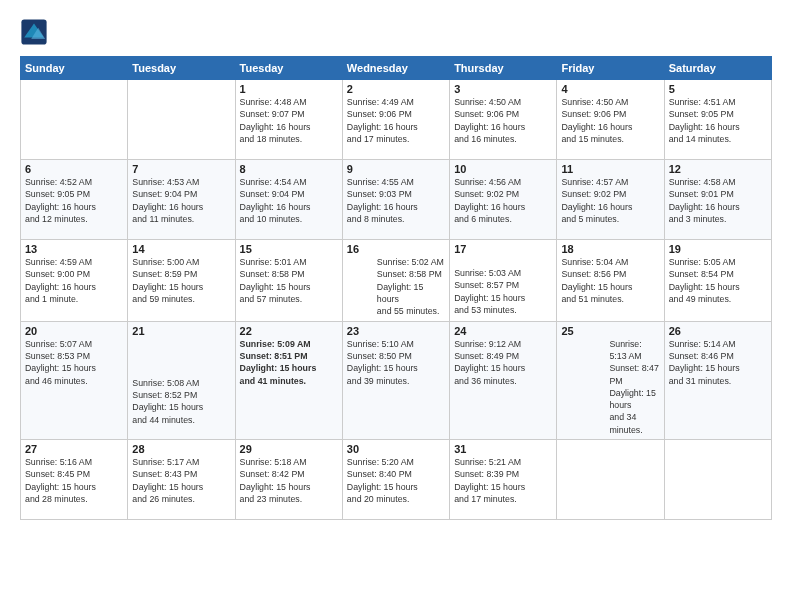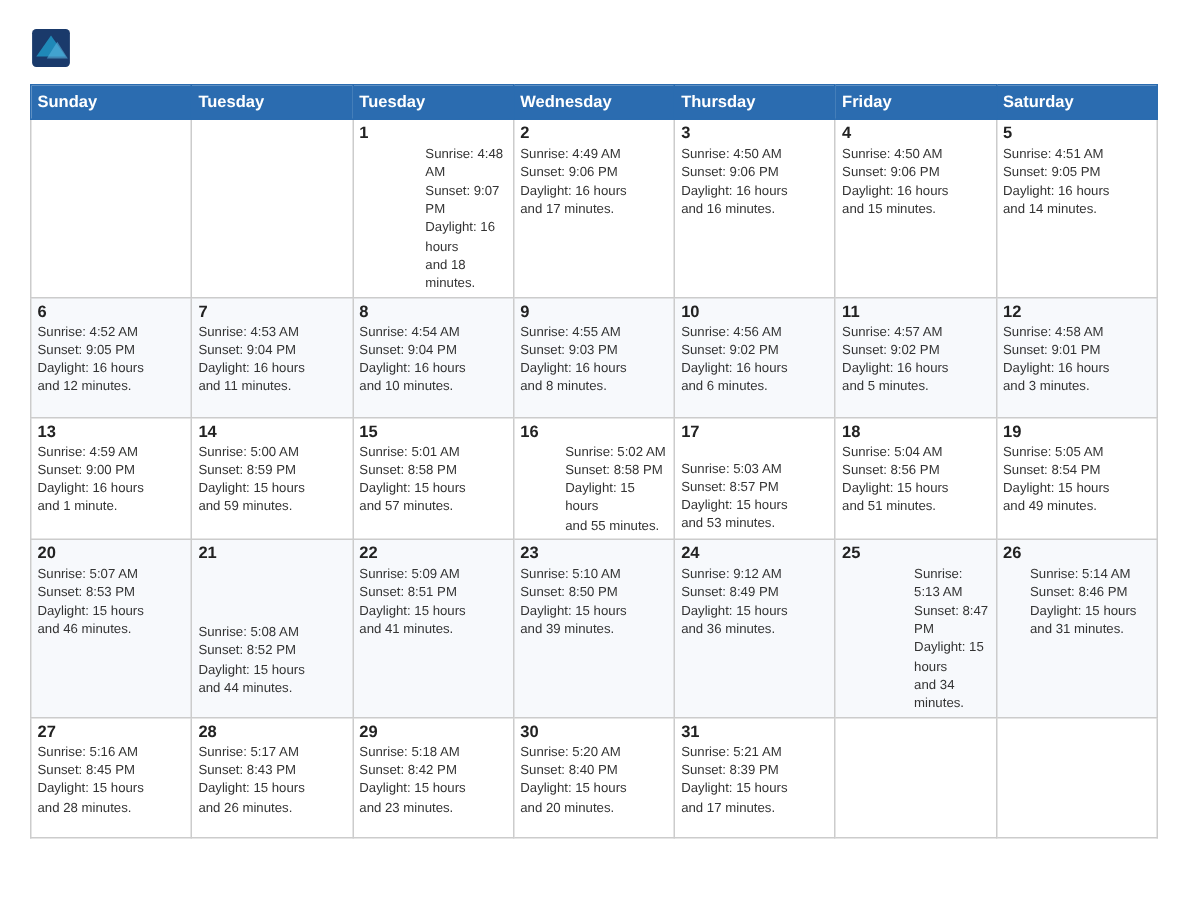--- a/index.html
+++ b/index.html
@@ -128,21 +128,21 @@
           <th>Friday</th>
           <th>Saturday</th>
         </tr>
     </thead>
     <tbody id="calendar-body">
     <tr>
           <td class="empty"></td>
           <td class="empty"></td>
           <td>
             <span class="day-num">1</span>
-            <div class="day-info" style="white-space: pre-line; margin-left: 44px;">Sunrise: 4:48 AM
+            <div class="day-info" style="white-space: pre-line;">Sunrise: 4:48 AM
 Sunset: 9:07 PM
 Daylight: 16 hours
 and 18 minutes.</div>
           </td>
           <td>
             <span class="day-num">2</span>
             <div class="day-info" style="white-space: pre-line;">Sunrise: 4:49 AM
 Sunset: 9:06 PM
 Daylight: 16 hours
 and 17 minutes.</div>
@@ -281,21 +281,21 @@
           </td>
           <td>
             <span class="day-num">21</span>
             <div class="day-info" style="white-space: pre-line; margin-top: 40px;">Sunrise: 5:08 AM
 Sunset: 8:52 PM
 Daylight: 15 hours
 and 44 minutes.</div>
           </td>
           <td>
             <span class="day-num">22</span>
-            <div class="day-info" style="white-space: pre-line;">Sunrise: 5:09 AM
+            <div class="day-info" style="white-space: pre-line; font-weight: bold;">Sunrise: 5:09 AM
 Sunset: 8:51 PM
 Daylight: 15 hours
 and 41 minutes.</div>
           </td>
           <td>
             <span class="day-num">23</span>
             <div class="day-info" style="white-space: pre-line;">Sunrise: 5:10 AM
 Sunset: 8:50 PM
 Daylight: 15 hours
 and 39 minutes.</div>
@@ -309,21 +309,21 @@
           </td>
           <td>
             <span class="day-num">25</span>
             <div class="day-info" style="white-space: pre-line; margin-left: 48px;">Sunrise: 5:13 AM
 Sunset: 8:47 PM
 Daylight: 15 hours
 and 34 minutes.</div>
           </td>
           <td>
             <span class="day-num">26</span>
-            <div class="day-info" style="white-space: pre-line; margin-left: 18px;">Sunrise: 5:14 AM
+            <div class="day-info" style="white-space: pre-line;">Sunrise: 5:14 AM
 Sunset: 8:46 PM
 Daylight: 15 hours
 and 31 minutes.</div>
           </td>
         </tr>
         <tr>
           <td>
             <span class="day-num">27</span>
             <div class="day-info" style="white-space: pre-line;">Sunrise: 5:16 AM
 Sunset: 8:45 PM

